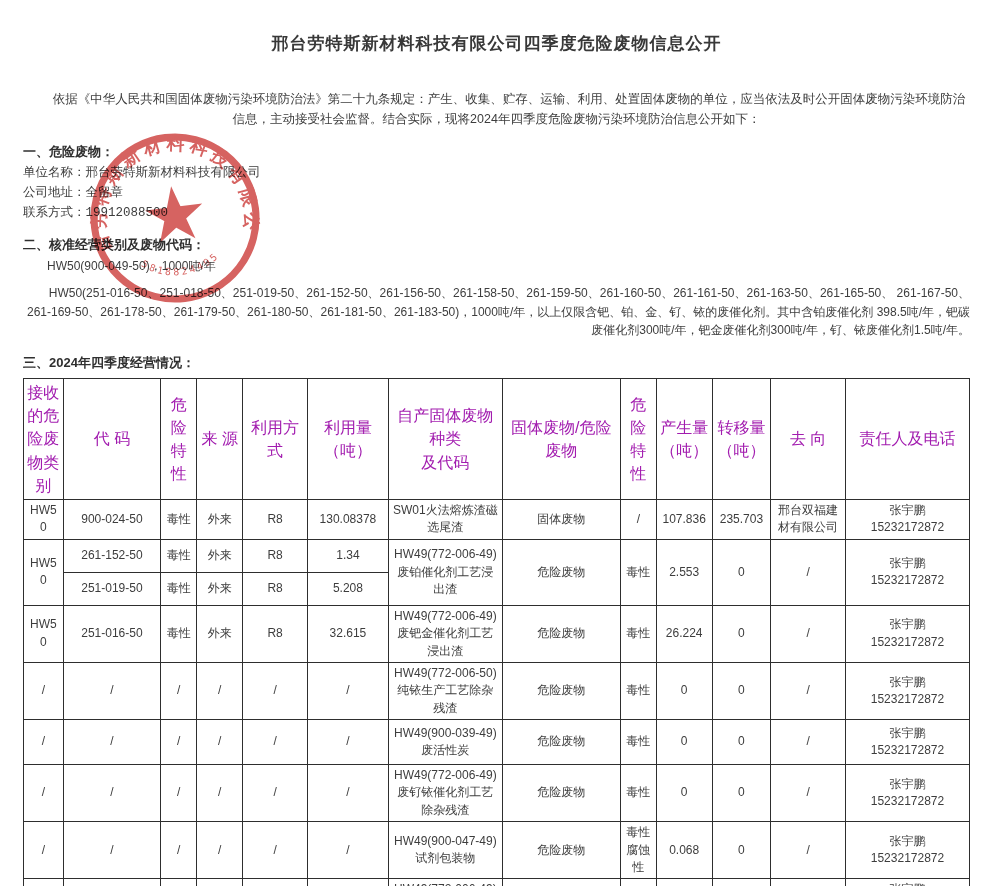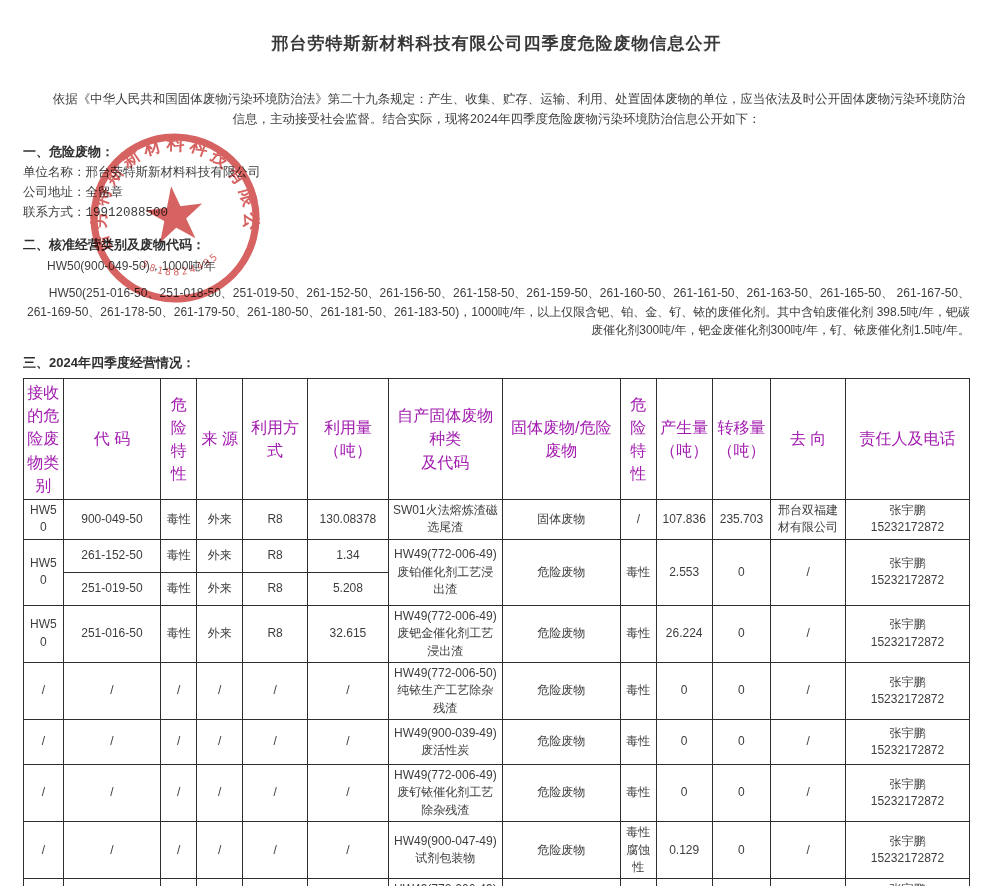--- a/index.html
+++ b/index.html
@@ -84,21 +84,21 @@
 （吨）</th>
             <th>转移量
 （吨）</th>
             <th>去 向</th>
             <th>责任人及电话</th>
           </tr>
         </thead>
         <tbody>
           <tr class="r38">
             <td>HW50</td>
-            <td>900-049-50</td>
+            <td>900-024-50</td>
             <td>毒性</td>
             <td>外来</td>
             <td>R8</td>
             <td>130.08378</td>
             <td>SW01火法熔炼渣磁选尾渣</td>
             <td>固体废物</td>
             <td>/</td>
             <td>107.836</td>
             <td>235.703</td>
             <td>邢台双福建材有限公司</td>
@@ -201,21 +201,21 @@
             <td>/</td>
             <td>/</td>
             <td>/</td>
             <td>/</td>
             <td>/</td>
             <td>/</td>
             <td>HW49(900-047-49)
 试剂包装物</td>
             <td>危险废物</td>
             <td>毒性腐蚀性</td>
-            <td>0.129</td>
+            <td>0.068</td>
             <td>0</td>
             <td>/</td>
             <td>张宇鹏
 15232172872</td>
           </tr>
           <tr class="r33">
             <td>/</td>
             <td>/</td>
             <td>/</td>
             <td>/</td>

